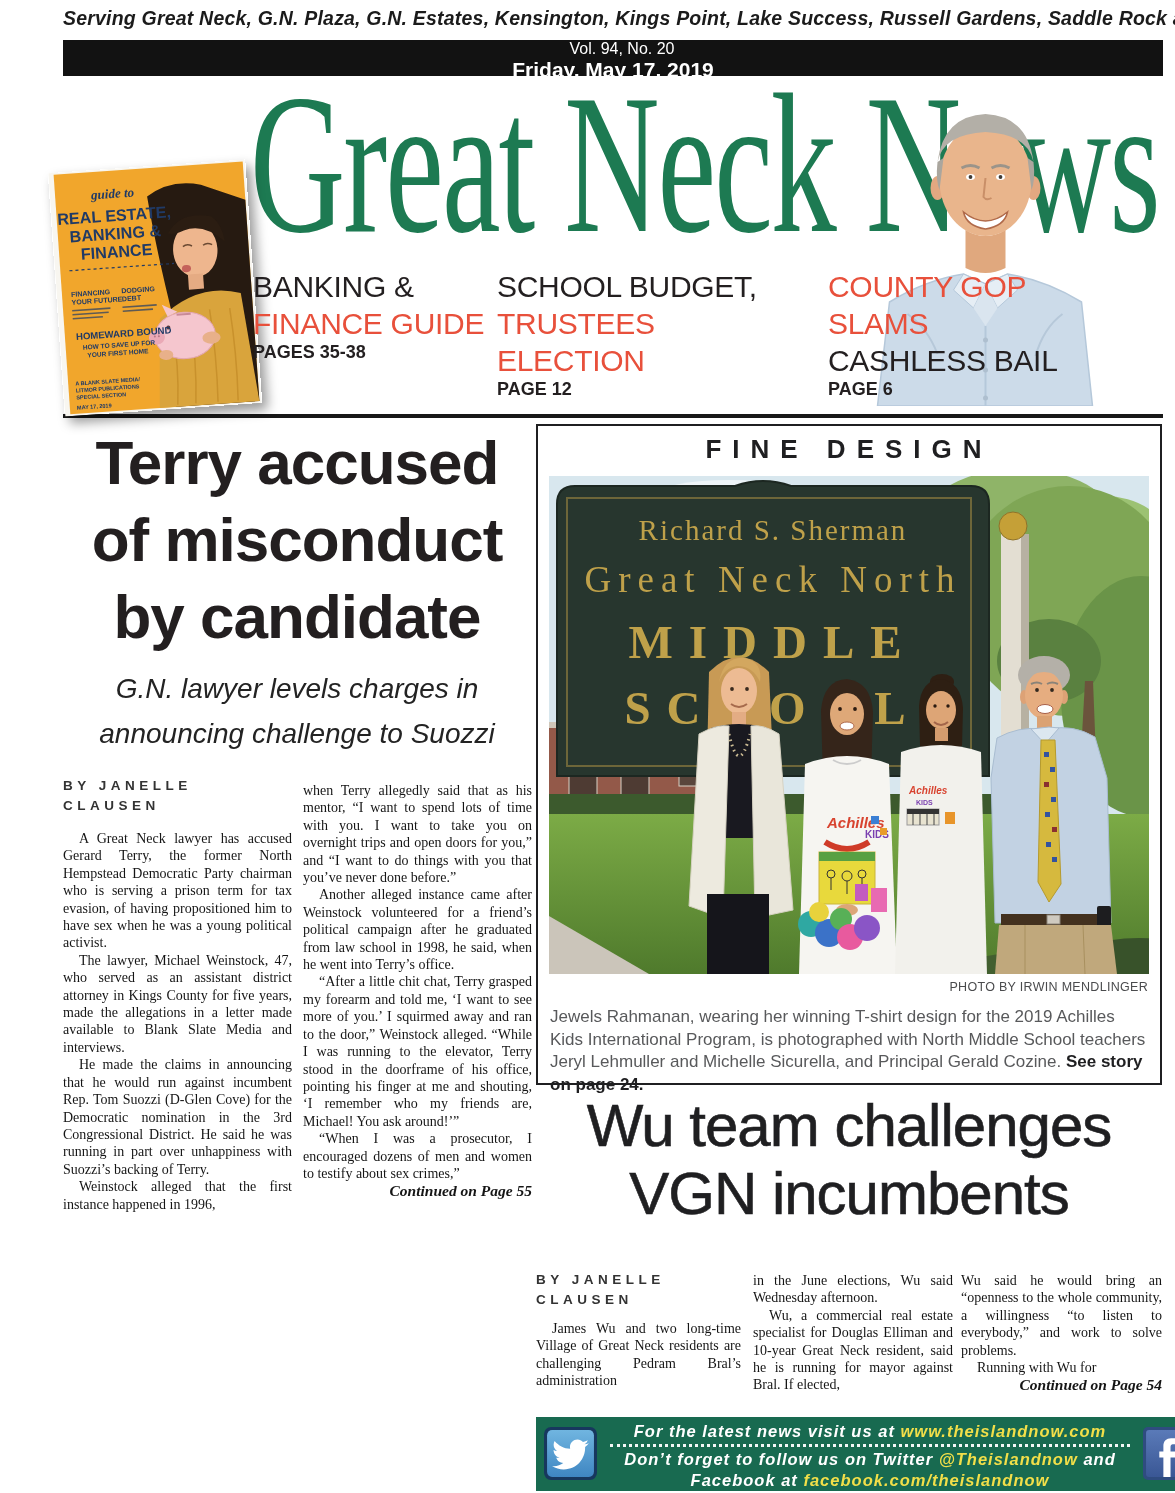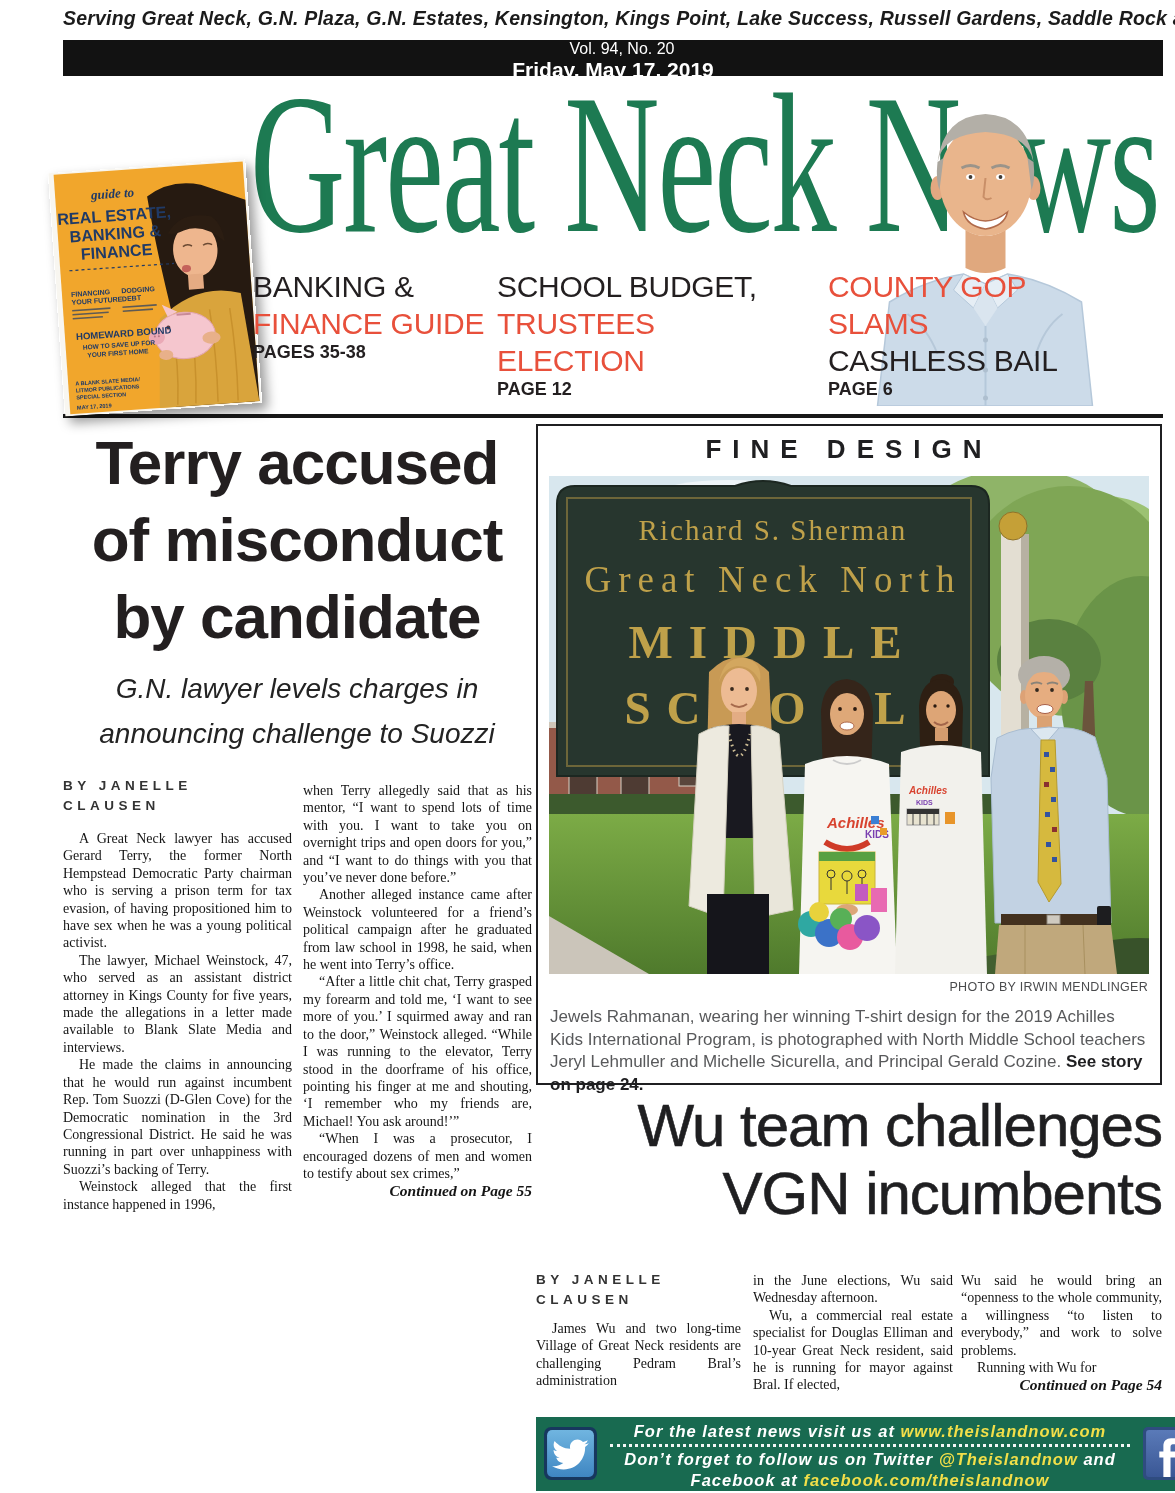--- a/index.html
+++ b/index.html
@@ -52,21 +52,21 @@
             font:700 26px "Liberation Sans",sans-serif;letter-spacing:11px;
             box-sizing:border-box;color:#1f1f21;}
   .pb-photo{position:absolute;left:11px;top:50px;width:600px;height:498px;}
   .pb-credit{position:absolute;right:12px;top:554px;font:400 12.5px "Liberation Sans",sans-serif;
              color:#4a4b4d;letter-spacing:.3px;}
   .pb-caption{position:absolute;left:12px;top:580px;width:598px;
               font:400 17px/22.5px "Liberation Sans",sans-serif;color:#58595b;}
   .pb-caption b{color:#1f1f21;font-weight:700;}
 
   
-  .wu-hl{left:536px;top:1092px;width:626px;text-align:right;
+  .wu-hl{left:536px;top:1092px;width:626px;text-align:center;
          font:500 60px/68px "Liberation Sans",sans-serif;color:#1f1f21;letter-spacing:-1px;
          -webkit-text-stroke:.6px #1f1f21;}
   .wcol1{left:536px;top:1270px;width:205px;}
   .wcol2{left:753px;top:1272px;width:200px;}
   .wcol3{left:961px;top:1272px;width:201px;}
   .wu-byline{margin-bottom:10px;}
 
   
   .banner{left:536px;top:1417px;width:626px;height:74px;background:#186a50;z-index:4;padding-left:42px;}
   .bn-text{position:absolute;left:70px;right:70px;top:4px;text-align:center;

